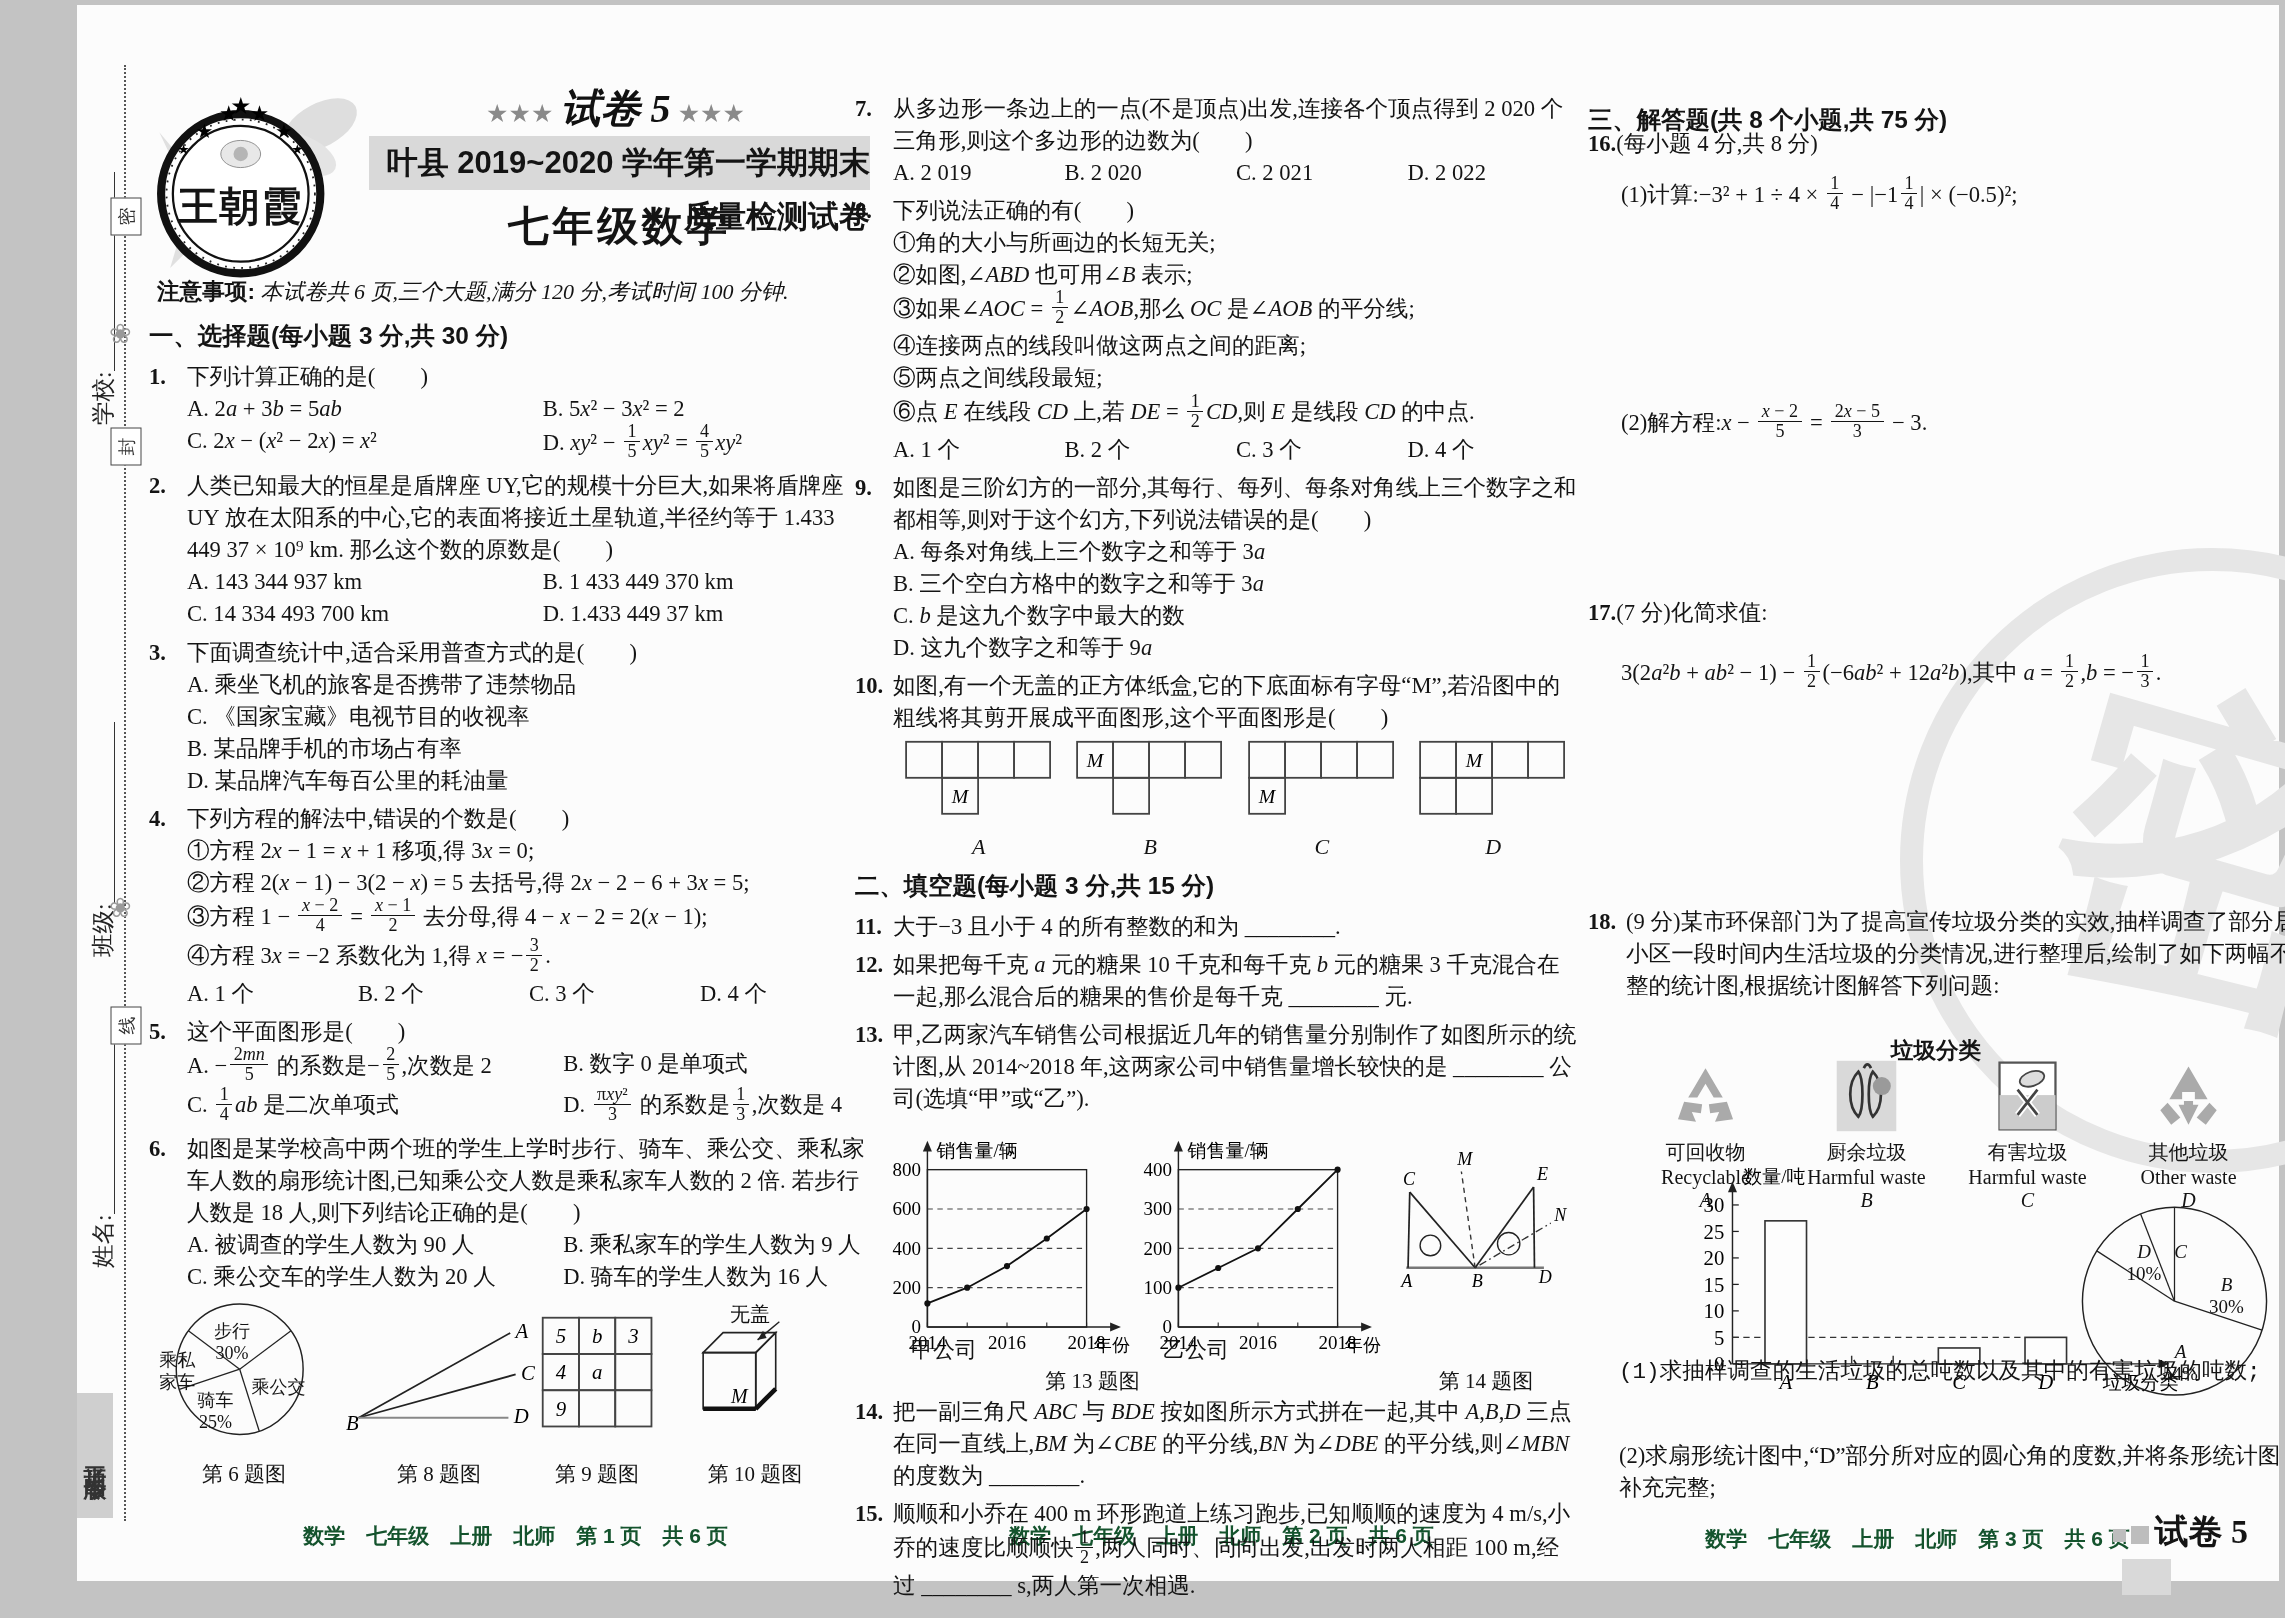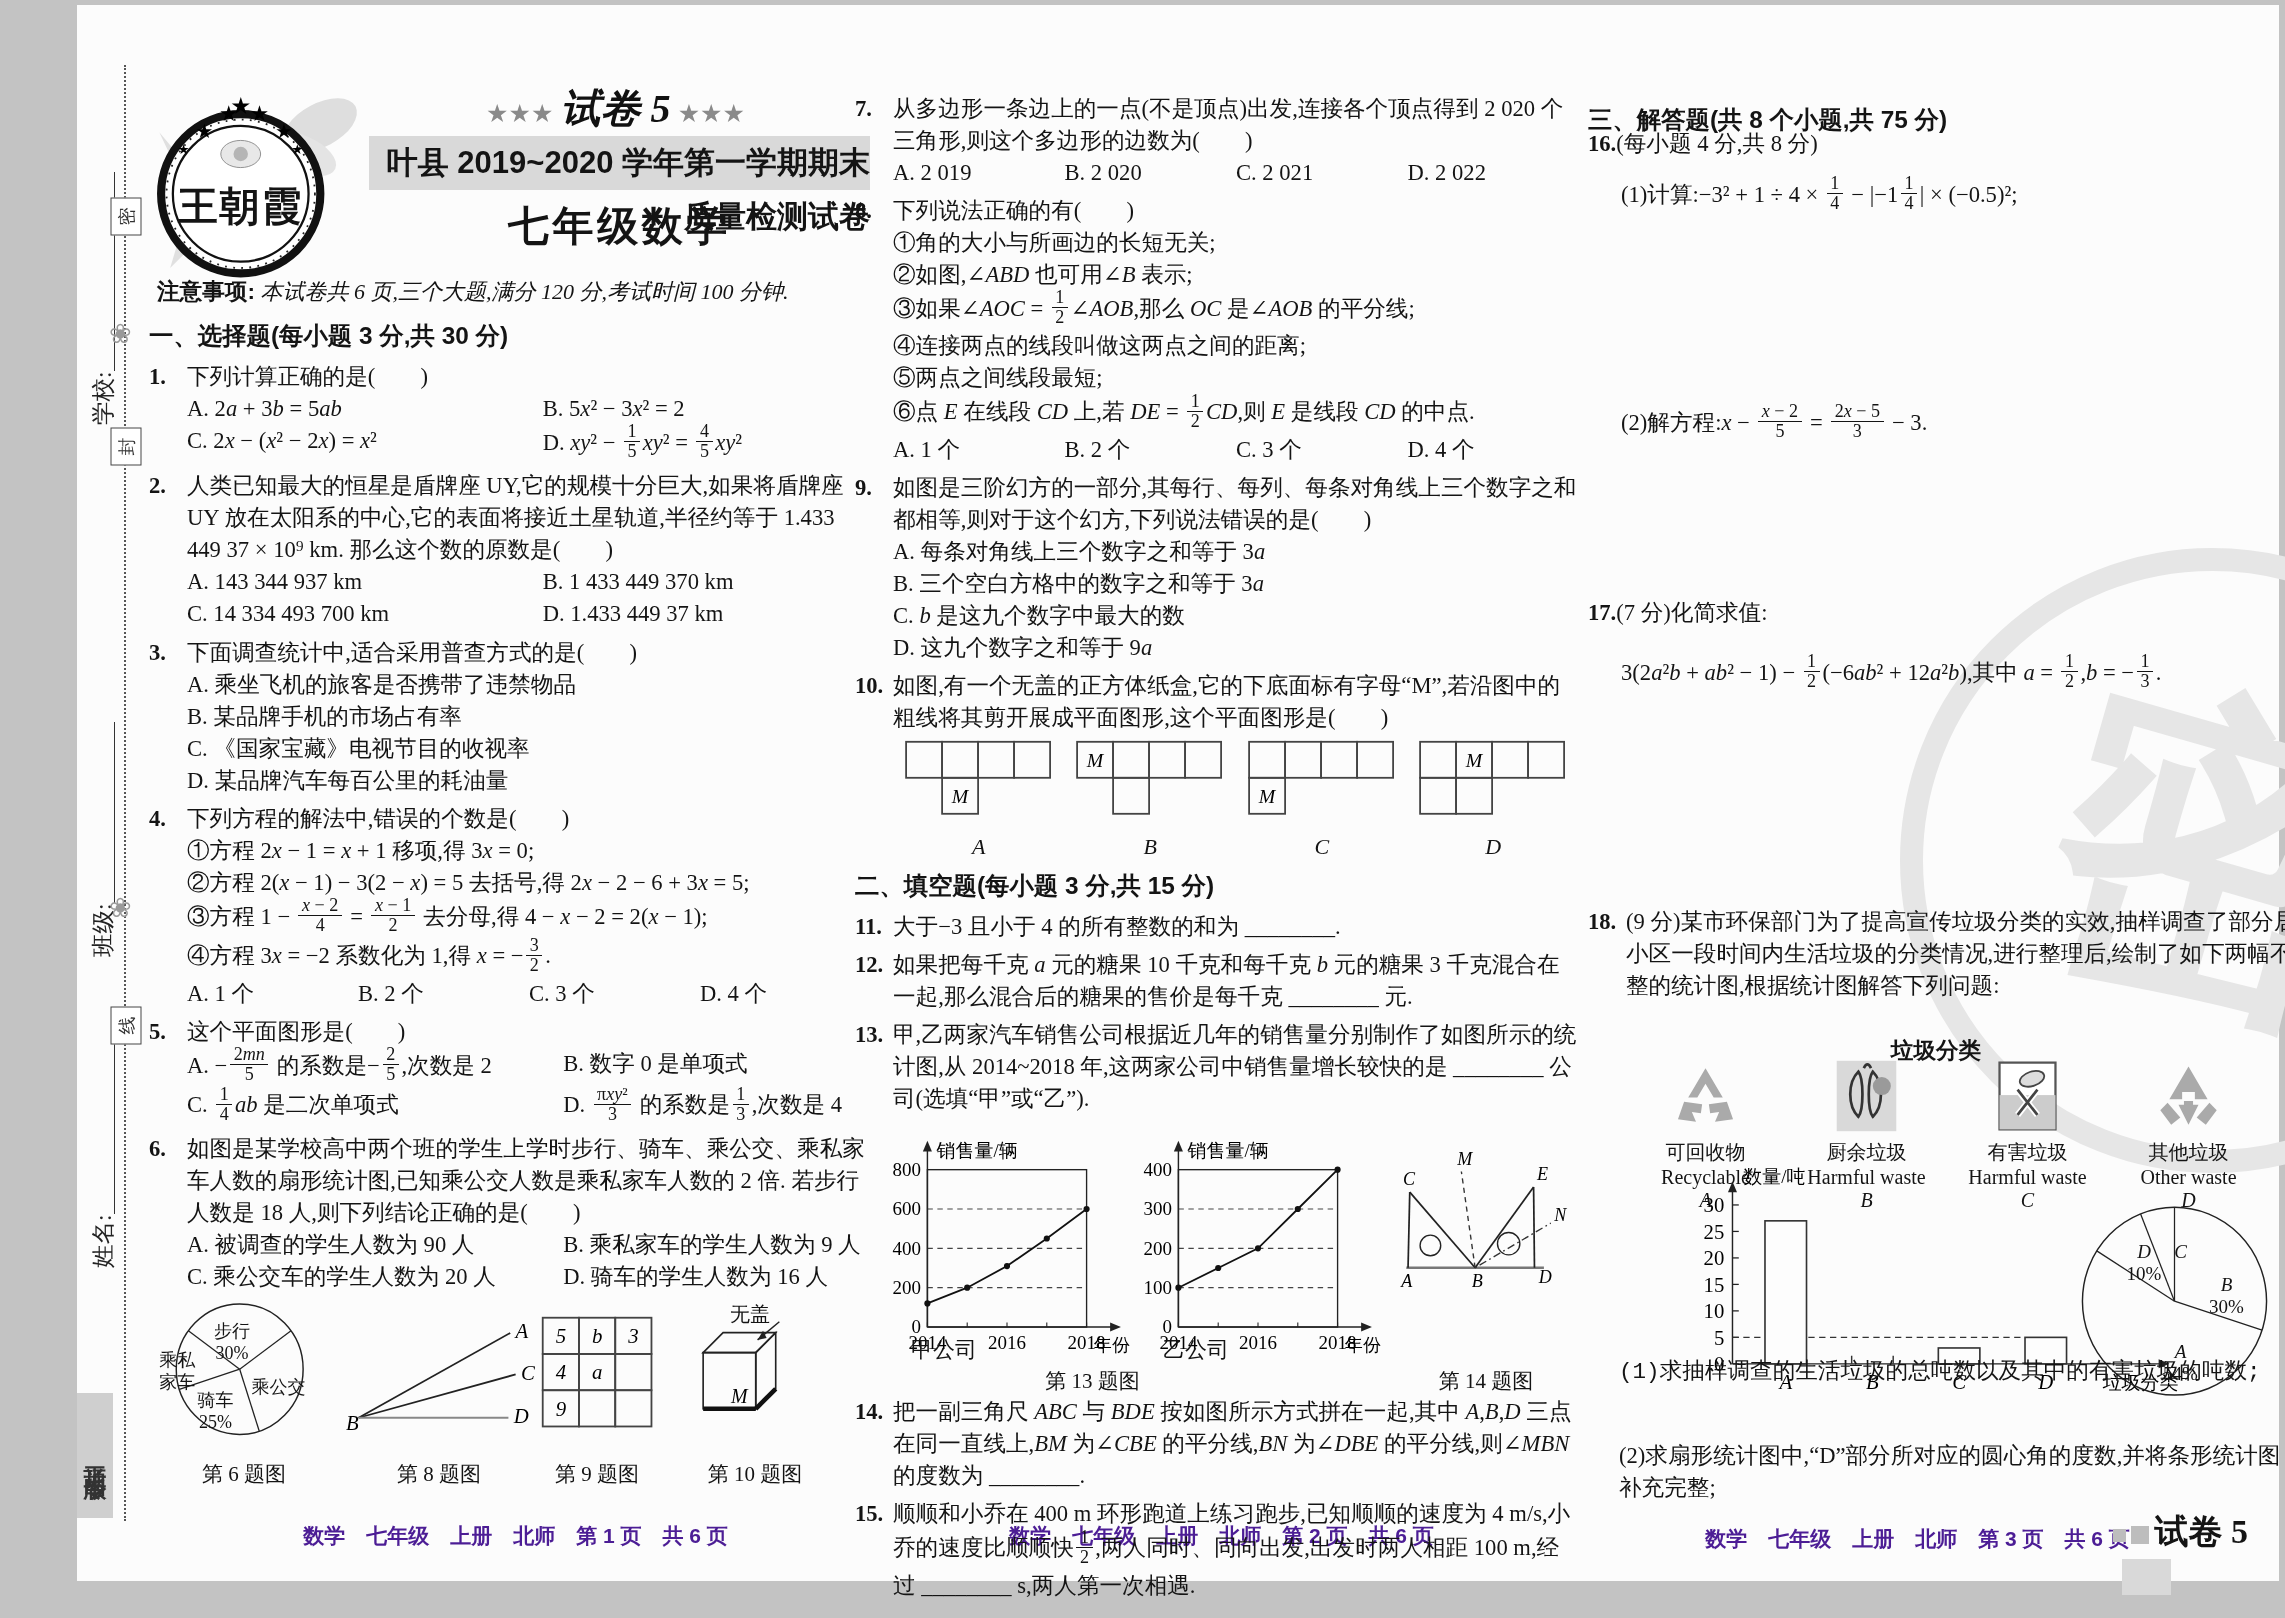--- a/index.html
+++ b/index.html
@@ -64,21 +64,21 @@
   .abs{position:absolute;}
   .qhead{font-size:22.6px;line-height:32px;}
   .qhead b{font-weight:bold;}
   .wastecats{position:absolute;left:1625px;top:1057px;width:644px;display:flex;}
   .wc{width:25%;text-align:center;}
   .wc .zh{font-size:20px;margin-top:3.6px;}
   .wc .en{font-size:20px;}
   .wc .cd{font-size:20px;font-style:italic;}
   .wicon{height:78px;display:flex;align-items:center;justify-content:center;}
   
-  .footer{position:absolute;font-size:21px;font-family:"Liberation Sans",sans-serif;font-weight:bold;color:#4c1d95;}
+  .footer{position:absolute;font-size:21px;font-family:"Liberation Sans",sans-serif;font-weight:bold;color:#14532d;}
   .brand{position:absolute;left:2113px;top:1509px;font-size:34px;font-weight:bold;}
   .brand .px{display:inline-block;background:#bdbdbd;vertical-align:middle;margin-right:5.4px;}
   .brand .bar{display:inline-block;width:49px;height:36px;background:#d9d9d9;vertical-align:middle;margin-left:9px;}
   
   .wm{position:absolute;left:1900px;top:548px;width:579px;height:579px;border:23.5px solid #e6e6e6;
       border-radius:50%;display:flex;align-items:center;justify-content:center;z-index:0;}
   .wm span{font-size:326px;color:#e6e6e6;font-weight:bold;transform:rotate(16deg);
            font-family:"Liberation Sans",sans-serif;}
   .z1{z-index:1;}
 </style>
@@ -173,22 +173,22 @@
         <span>C. 14 334 493 700 km</span>
         <span>D. 1.433 449 37 km</span>
       </div>
     </div>
 
     <div class="q">
       <span class="no">3.</span>
       <div>下面调查统计中,适合采用普查方式的是(　　)</div>
       <div class="optsV">
         <div>A. 乘坐飞机的旅客是否携带了违禁物品</div>
+        <div>C. 《国家宝藏》电视节目的收视率</div>
         <div>B. 某品牌手机的市场占有率</div>
-        <div>C. 《国家宝藏》电视节目的收视率</div>
         <div>D. 某品牌汽车每百公里的耗油量</div>
       </div>
     </div>
 
     <div class="q">
       <span class="no">4.</span>
       <div>下列方程的解法中,错误的个数是(　　)</div>
       <div>①方程 2<i class="mv">x</i> − 1 = <i class="mv">x</i> + 1 移项,得 3<i class="mv">x</i> = 0;</div>
       <div>②方程 2(<i class="mv">x</i> − 1) − 3(2 − <i class="mv">x</i>) = 5 去括号,得 2<i class="mv">x</i> − 2 − 6 + 3<i class="mv">x</i> = 5;</div>
       <div>③方程 1 − <span class="fr">

